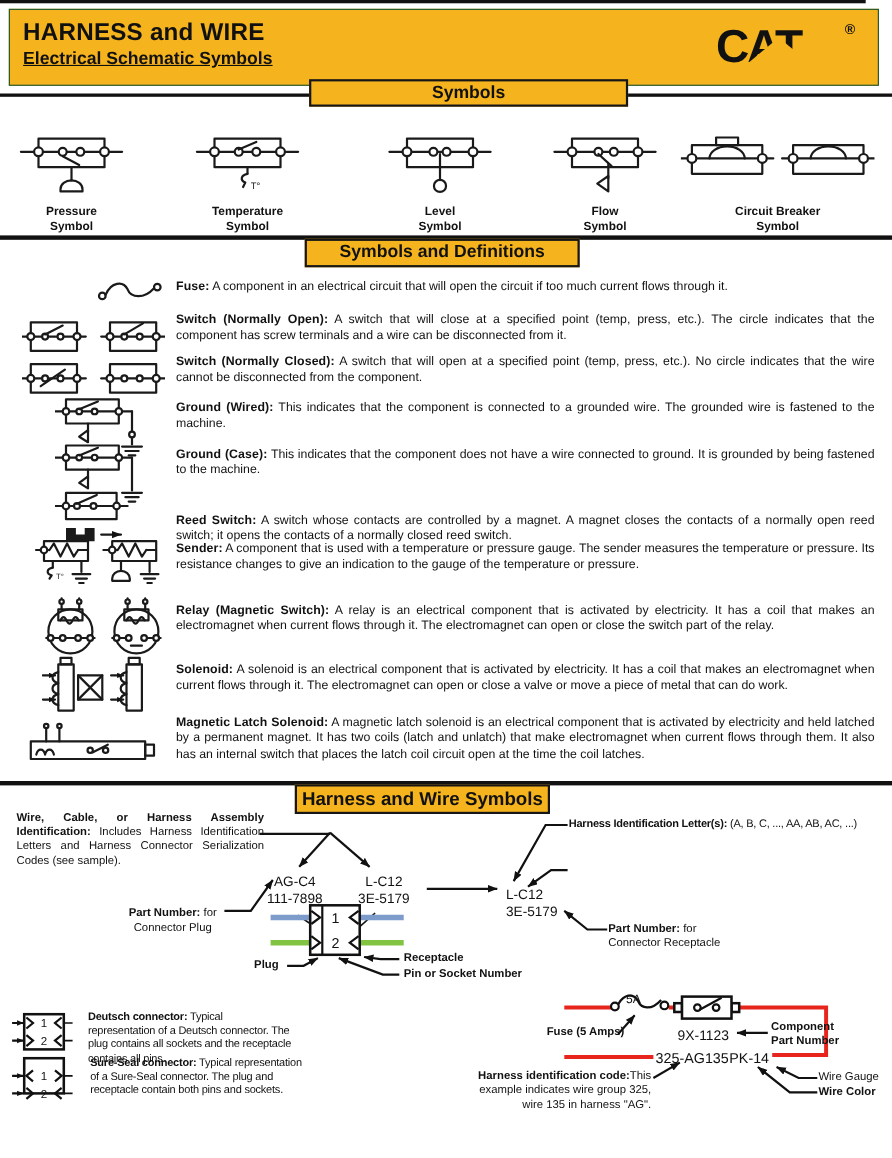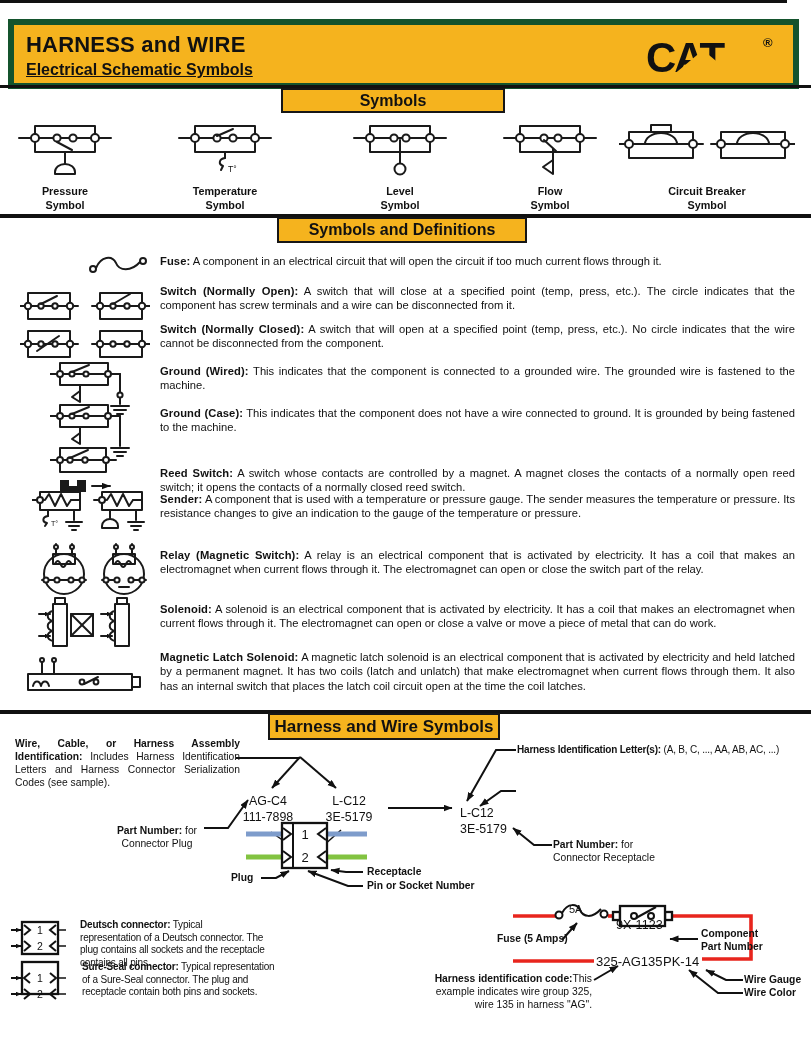--- a/index.html
+++ b/index.html
@@ -1,20 +1,20 @@
 <!DOCTYPE html>
 <html><head>
 <meta charset="utf-8">
 <style>
   html,body{margin:0;padding:0;background:#e8e8e8;}
   .page{position:relative;width:811px;height:1053px;margin:0 auto;background:#fff;overflow:hidden;
         font-family:"Liberation Sans",sans-serif;color:#111;}
   .topline{position:absolute;left:0;top:0;width:787px;height:3px;background:#111;}
-  .banner{position:absolute;left:8px;top:19px;width:791px;height:70px;background:#F5B31E;
-          border:6px solid #14532d;box-sizing:border-box;}
+  .banner{position:absolute;left:8px;top:8px;width:791px;height:70px;background:#F5B31E;
+          border:1px solid #14532d;box-sizing:border-box;}
   .title{position:absolute;left:12px;top:7px;font-size:22px;font-weight:bold;letter-spacing:.2px;}
   .subtitle{position:absolute;left:12px;top:36px;font-size:16px;font-weight:bold;text-decoration:underline;}
   .catlogo{position:absolute;right:12px;top:9px;}
   .cattxt{font-family:"Liberation Sans",sans-serif;font-weight:bold;font-size:42px;fill:#111;letter-spacing:-2px;}
   .catreg{font-family:"Liberation Sans",sans-serif;font-weight:bold;font-size:13px;fill:#111;}
   .rule{position:absolute;left:0;width:811px;background:#111;}
   .secbox{position:absolute;background:#F5B31E;border:2px solid #161616;box-sizing:border-box;
           display:flex;align-items:center;justify-content:center;font-weight:bold;font-size:16px;}
   .fig{position:absolute;text-align:center;}
   .figlbl{font-size:10.8px;font-weight:bold;line-height:1.3;white-space:pre-line;margin-top:2px;}
@@ -76,21 +76,21 @@
     <div class="subtitle">Electrical Schematic Symbols</div>
     <svg class="catlogo" width="135" height="48" viewBox="0 0 135 48">
       <text class="cattxt" x="0" y="38">CAT</text>
       <polygon points="26,42 57,16 88,42" fill="#F5B31E"></polygon>
       <text class="catreg" x="117" y="13">®</text>
     </svg>
   </div>
   <div class="rule" style="top:85px;height:3px;"></div>
 
   
-  <div class="secbox" style="left:281px;top:88px;width:224px;height:25px;justify-content:center;">
+  <div class="secbox" style="left:281px;top:72px;width:290px;height:25px;justify-content:center;">
     <span>Symbols</span>
   </div>
 
   
   <div class="fig" style="left:10px;top:122px;width:110px;">
     <svg class="sym" width="96" height="56" viewBox="0 0 96 56">
       <line x1="2" y1="16" x2="94" y2="16"></line>
         <rect x="18" y="4" width="60" height="26"></rect>
       <circle cx="18" cy="16" r="4"></circle>
         <circle cx="78" cy="16" r="4"></circle>
@@ -523,29 +523,29 @@
       <b>Sure-Seal connector:</b>
       <span>Typical representation of a Sure-Seal connector. The plug and receptacle contain both pins and sockets.</span>
     </div>
     <div class="lbl" style="left:80px;top:205px;width:185px;letter-spacing:-.2px;font-size:10px;">
       <b>Deutsch connector:</b>
       <span>Typical representation of a Deutsch connector. The plug contains all sockets and the receptacle contains all pins.</span>
     </div>
 
     <div class="lbl" style="left:569px;top:189px;font-size:11px;">5A</div>
     <div class="lbl" style="left:497px;top:219px;font-weight:bold;">Fuse (5 Amps)</div>
-    <div class="code" style="left:616px;top:204px;font-size:12.6px;">9X-1123</div>
+    <div class="code" style="left:616px;top:220px;font-size:12.6px;">9X-1123</div>
     <div class="lbl pre" style="left:701px;top:214px;width:76px;font-weight:bold;">Component
 Part Number</div>
 
     <div class="bigcode" style="left:596px;top:240px;">325-AG135</div>
     <div class="bigcode" style="left:663px;top:240px;">PK-14</div>
 
     <div class="lbl rt pre" style="left:408px;top:246px;width:184px;">
       <b>Harness identification code:</b><span>This example indicates wire group 325,
 wire 135 in harness "AG".</span>
     </div>
 
-    <div class="lbl" style="left:744px;top:260px;font-weight:bold;">Wire Gauge</div>
+    <div class="lbl" style="left:744px;top:260px;font-weight:normal;">Wire Gauge</div>
     <div class="lbl" style="left:744px;top:273px;font-weight:bold;">Wire Color</div>
   </div>
 
 </div>
 
 </body></html>

